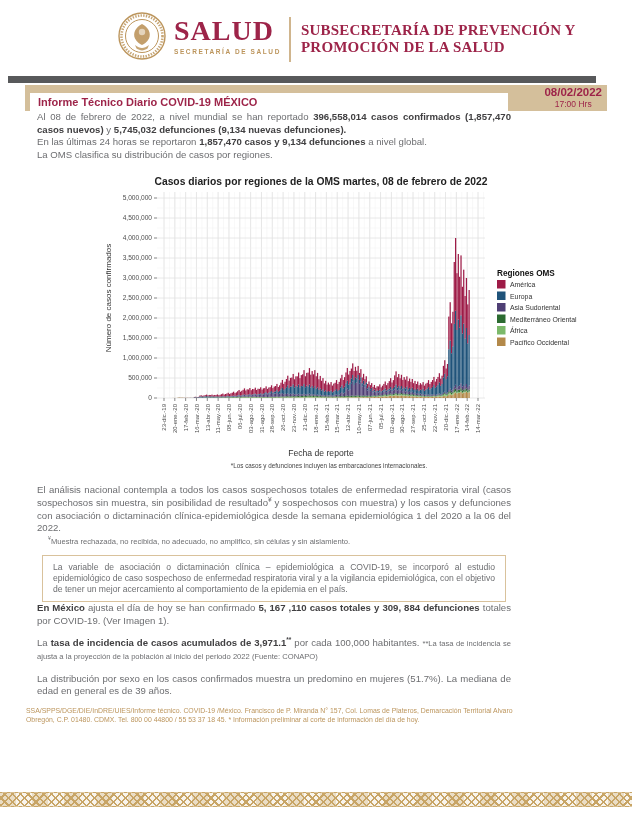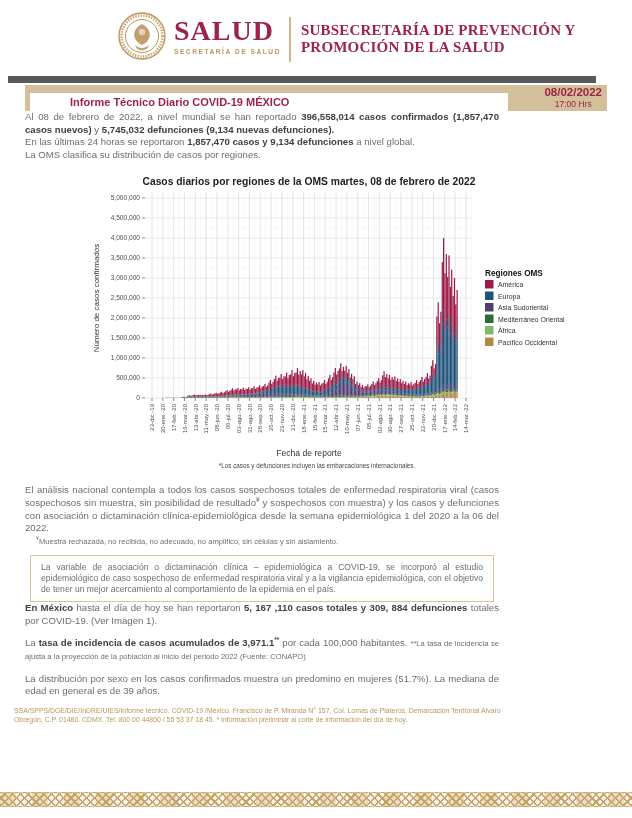--- a/index.html
+++ b/index.html
@@ -15,26 +15,26 @@
   .brand{font-family:"Liberation Serif", serif;font-weight:bold;font-size:28px;
          color:var(--maroon);letter-spacing:1px;line-height:30px;}
   .brand-sub{font-size:6.5px;color:var(--gold);letter-spacing:1.6px;margin-top:2px;font-weight:bold;}
   .hdr-divider{position:absolute;left:289px;top:17px;width:2px;height:45px;background:var(--gold);opacity:.7;}
   .org{position:absolute;left:301px;top:22px;font-family:"Liberation Serif", serif;
        font-weight:bold;font-size:15px;color:var(--maroon);line-height:17px;letter-spacing:.2px;}
   .graybar{position:absolute;left:8px;top:76px;width:588px;height:7px;background:var(--graybar);}
   
   .band{position:absolute;left:25px;top:85px;width:582px;height:26px;background:var(--band);}
   .band .white-strip{position:absolute;left:5px;top:8px;width:478px;height:18px;background:#fff;}
-  .band .title{font-size:11px;font-weight:bold;color:var(--maroon);line-height:18px;padding-left:8px;white-space:nowrap;margin-left:32px;}
+  .band .title{font-size:11px;font-weight:bold;color:var(--maroon);line-height:18px;padding-left:8px;white-space:nowrap;}
   .band .datebox{position:absolute;right:5px;top:1px;text-align:center;color:var(--maroon);}
   .band .date{font-size:11.5px;font-weight:bold;line-height:13px;}
   .band .time{font-size:8.5px;line-height:10px;}
   
-  .content{position:absolute;left:0;top:111px;width:524px;}
+  .content{position:absolute;left:12px;top:111px;width:524px;}
   p.para{margin:0 25px;font-size:9.6px;line-height:12.6px;color:var(--text);}
   p.para b{color:var(--text_bold);}
   .just{text-align:justify;}
   .mt1{margin-top:6px;} .mt2{margin-top:13px;} .mt3{margin-top:15px;}
   sup{font-size:68%;vertical-align:super;line-height:0;}
   .small{font-size:7.6px;}
   .fine{margin:2px 25px 0 36px;font-size:7.6px;color:var(--text);line-height:10px;}
   .note-box{margin:8px 30px 0 30px;border:1.5px solid var(--box_border);
             padding:6px 10px;font-size:8.6px;line-height:11.2px;color:var(--text);text-align:justify;}
   
@@ -1576,20 +1576,20 @@
         <text x="471" y="161" font-size="6.9" fill="#333" text-anchor="start" font-family="Liberation Sans, sans-serif">África</text>
         <rect x="458" y="165.5" width="8.5" height="8.5" fill="#B3894A"></rect>
         <text x="471" y="172.5" font-size="6.9" fill="#333" text-anchor="start" font-family="Liberation Sans, sans-serif">Pacífico Occidental</text>
       </svg>
   </div>
 
   <p class="para just" style="margin-top:10px"><span>El análisis nacional contempla a todos los casos sospechosos totales de enfermedad respiratoria viral (casos sospechosos sin muestra, sin posibilidad de resultado</span><span><sup>¥</sup></span><span> y sospechosos con muestra) y los casos y defunciones con asociación o dictaminación clínica-epidemiológica desde la semana epidemiológica 1 del 2020 a la 06 del 2022.</span></p>
   <p class="fine"><span><sup>¥</sup></span><span>Muestra rechazada, no recibida, no adecuado, no amplifico, sin células y sin aislamiento.</span></p>
   <div class="note-box"><span>La variable de asociación o dictaminación clínica – epidemiológica a COVID-19, se incorporó al estudio epidemiológico de caso sospechoso de enfermedad respiratoria viral y a la vigilancia epidemiológica, con el objetivo de tener un mejor acercamiento al comportamiento de la epidemia en el país.</span></div>
 
-  <p class="para just mt2"><b>En México</b><span> hasta el día de hoy se han reportaron </span><b>5, 167 ,110 casos totales y 309, 884 defunciones</b><span> totales por COVID-19. (Ver Imagen 1).</span></p>
+  <p class="para just mt2"><b>En México</b><span> ajusta el día de hoy se han confirmado </span><b>5, 167 ,110 casos totales y 309, 884 defunciones</b><span> totales por COVID-19. (Ver Imagen 1).</span></p>
   <p class="para just" style="margin-top:9px"><span>La </span><b>tasa de incidencia de casos acumulados de 3,971.1</b><b><sup>**</sup></b><span> por cada 100,000 habitantes. </span><span class="small">**La tasa de incidencia se ajusta a la proyección de la población al inicio del periodo 2022 (Fuente: CONAPO)</span></p>
   <p class="para just" style="margin-top:9px"><span>La distribución por sexo en los casos confirmados muestra un predomino en mujeres (51.7%). La mediana de edad en general es de 39 años.</span></p>
 
   <div class="footer">SSA/SPPS/DGE/DIE/InDRE/UIES/Informe técnico. COVID-19 /México. Francisco de P. Miranda N° 157, Col. Lomas de Plateros, Demarcación Territorial Alvaro Obregón, C.P. 01480. CDMX. Tel. 800 00 44800 / 55 53 37 18 45. * Información preliminar al corte de información del día de hoy.</div>
 </div>
 
 <div class="ornament"></div>
 
 </body></html>

